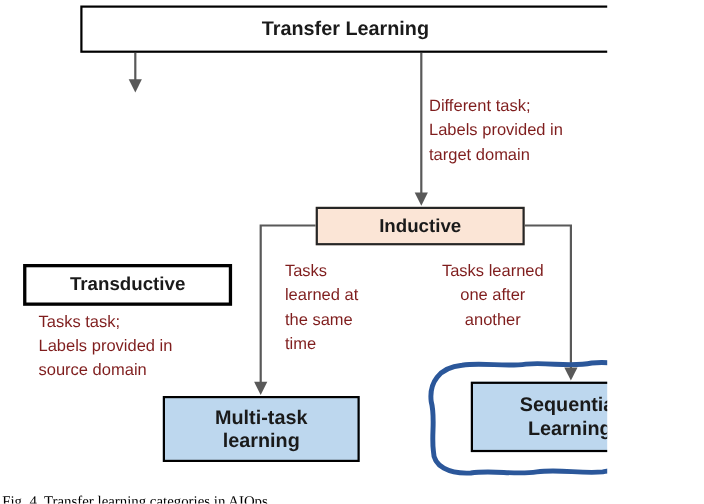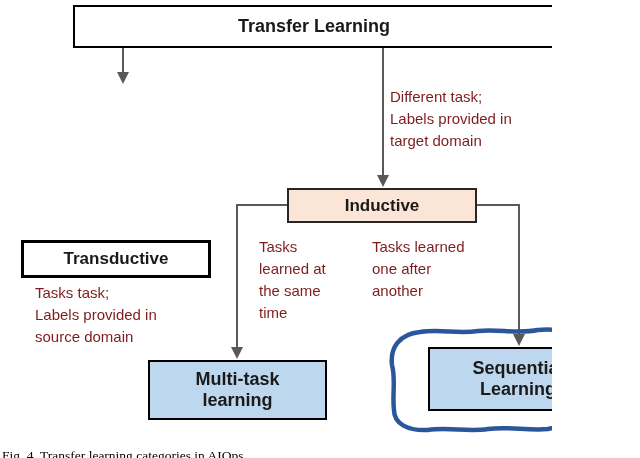--- a/index.html
+++ b/index.html
@@ -63,21 +63,21 @@
     font-size: 15px;
     line-height: 22px;
     white-space: pre-line;
     z-index: 1;
     color: #7f1d1d;
   }
   .label-unsupervised-desc { left: 35px; top: 122px; width: 180px; }
   .label-transductive-desc { left: 35px; top: 282px; width: 190px; }
   .label-different-task   { left: 390px; top: 86px;  width: 165px; }
   .label-same-time        { left: 259px; top: 236px; width: 100px; }
-  .label-one-after        { left: 372px; top: 236px; width: 120px; text-align: left; }
+  .label-one-after        { left: 388px; top: 236px; width: 120px; text-align: center; }
   .caption {
     position: absolute;
     left: 2px; top: 448px; width: 630px;
     font-family: "Liberation Serif", serif;
     font-size: 13.5px;
     color: #000000;
     white-space: nowrap;
     z-index: 1;
   }
 </style>

